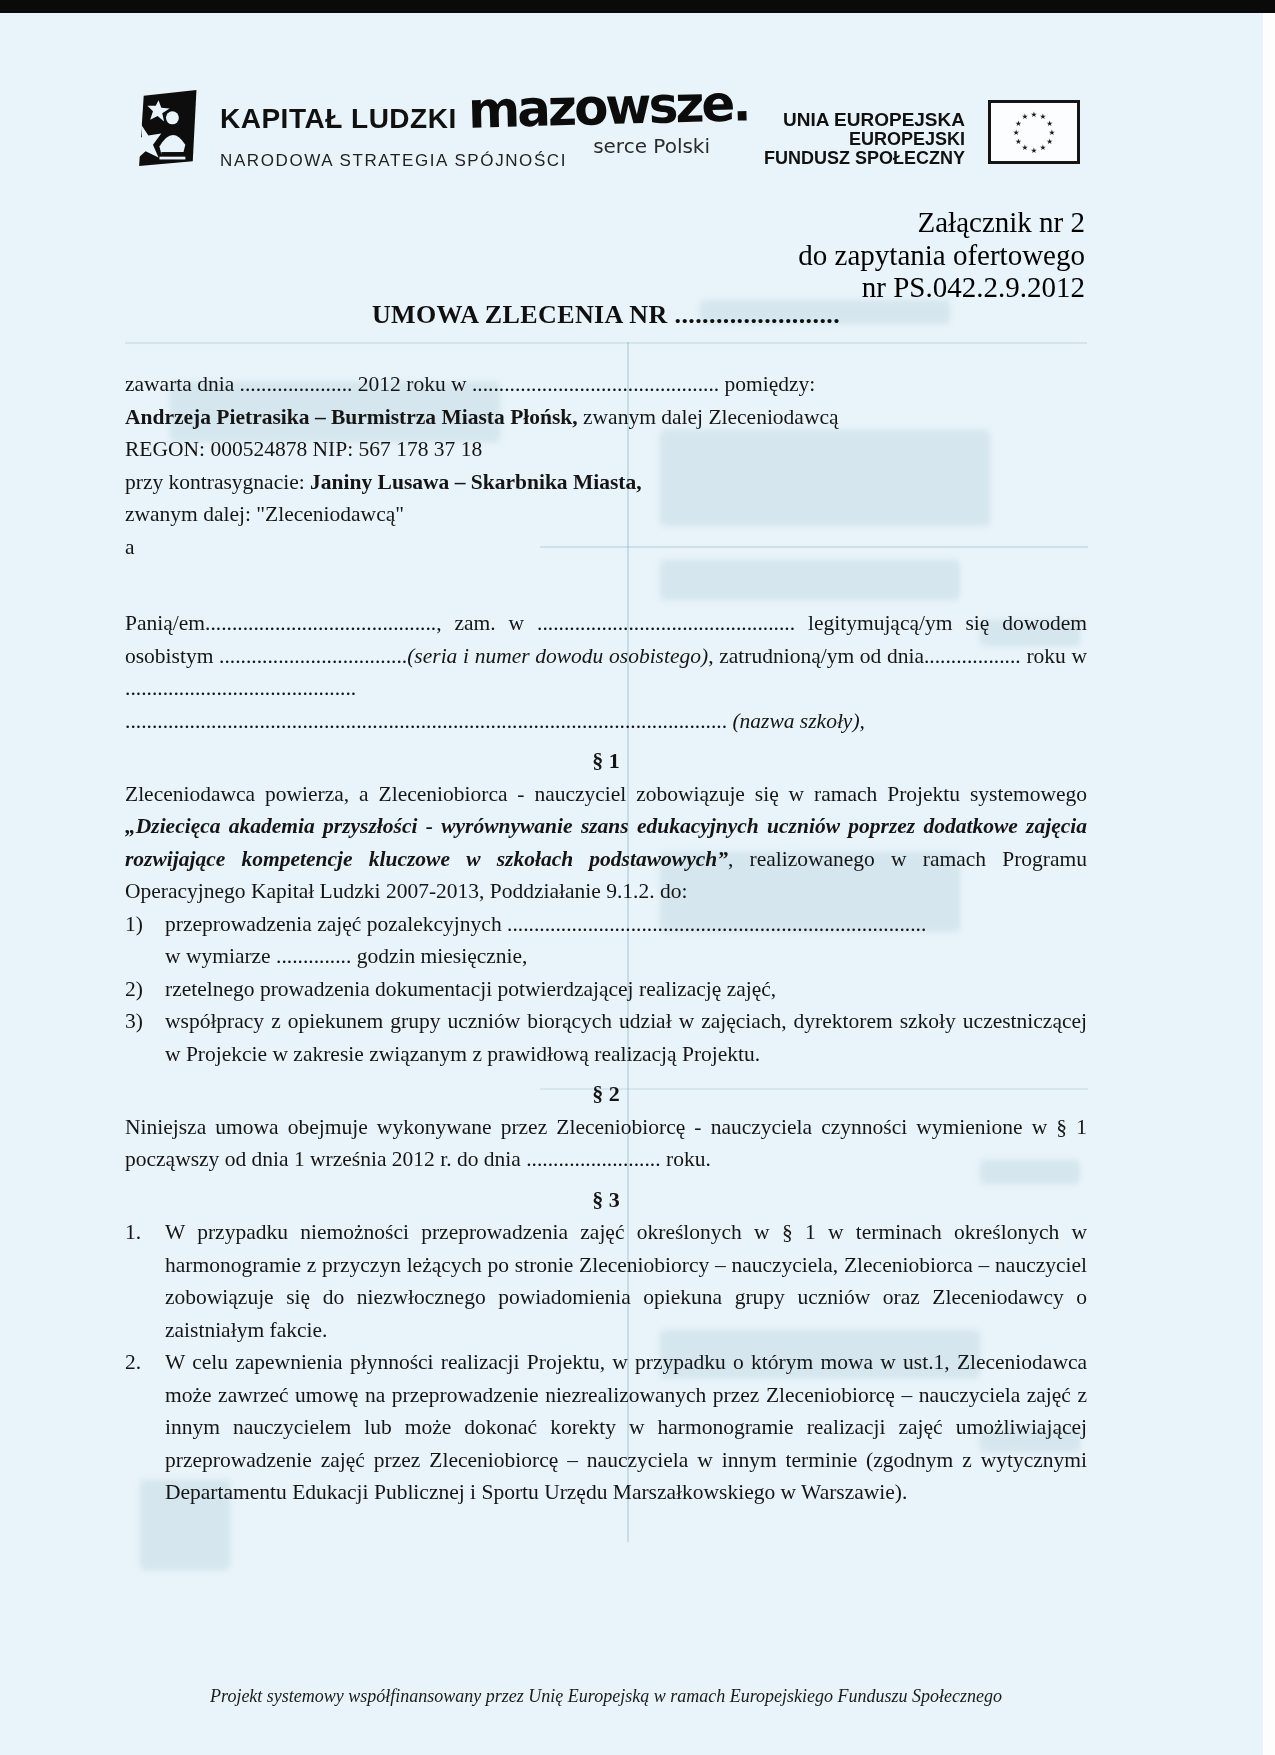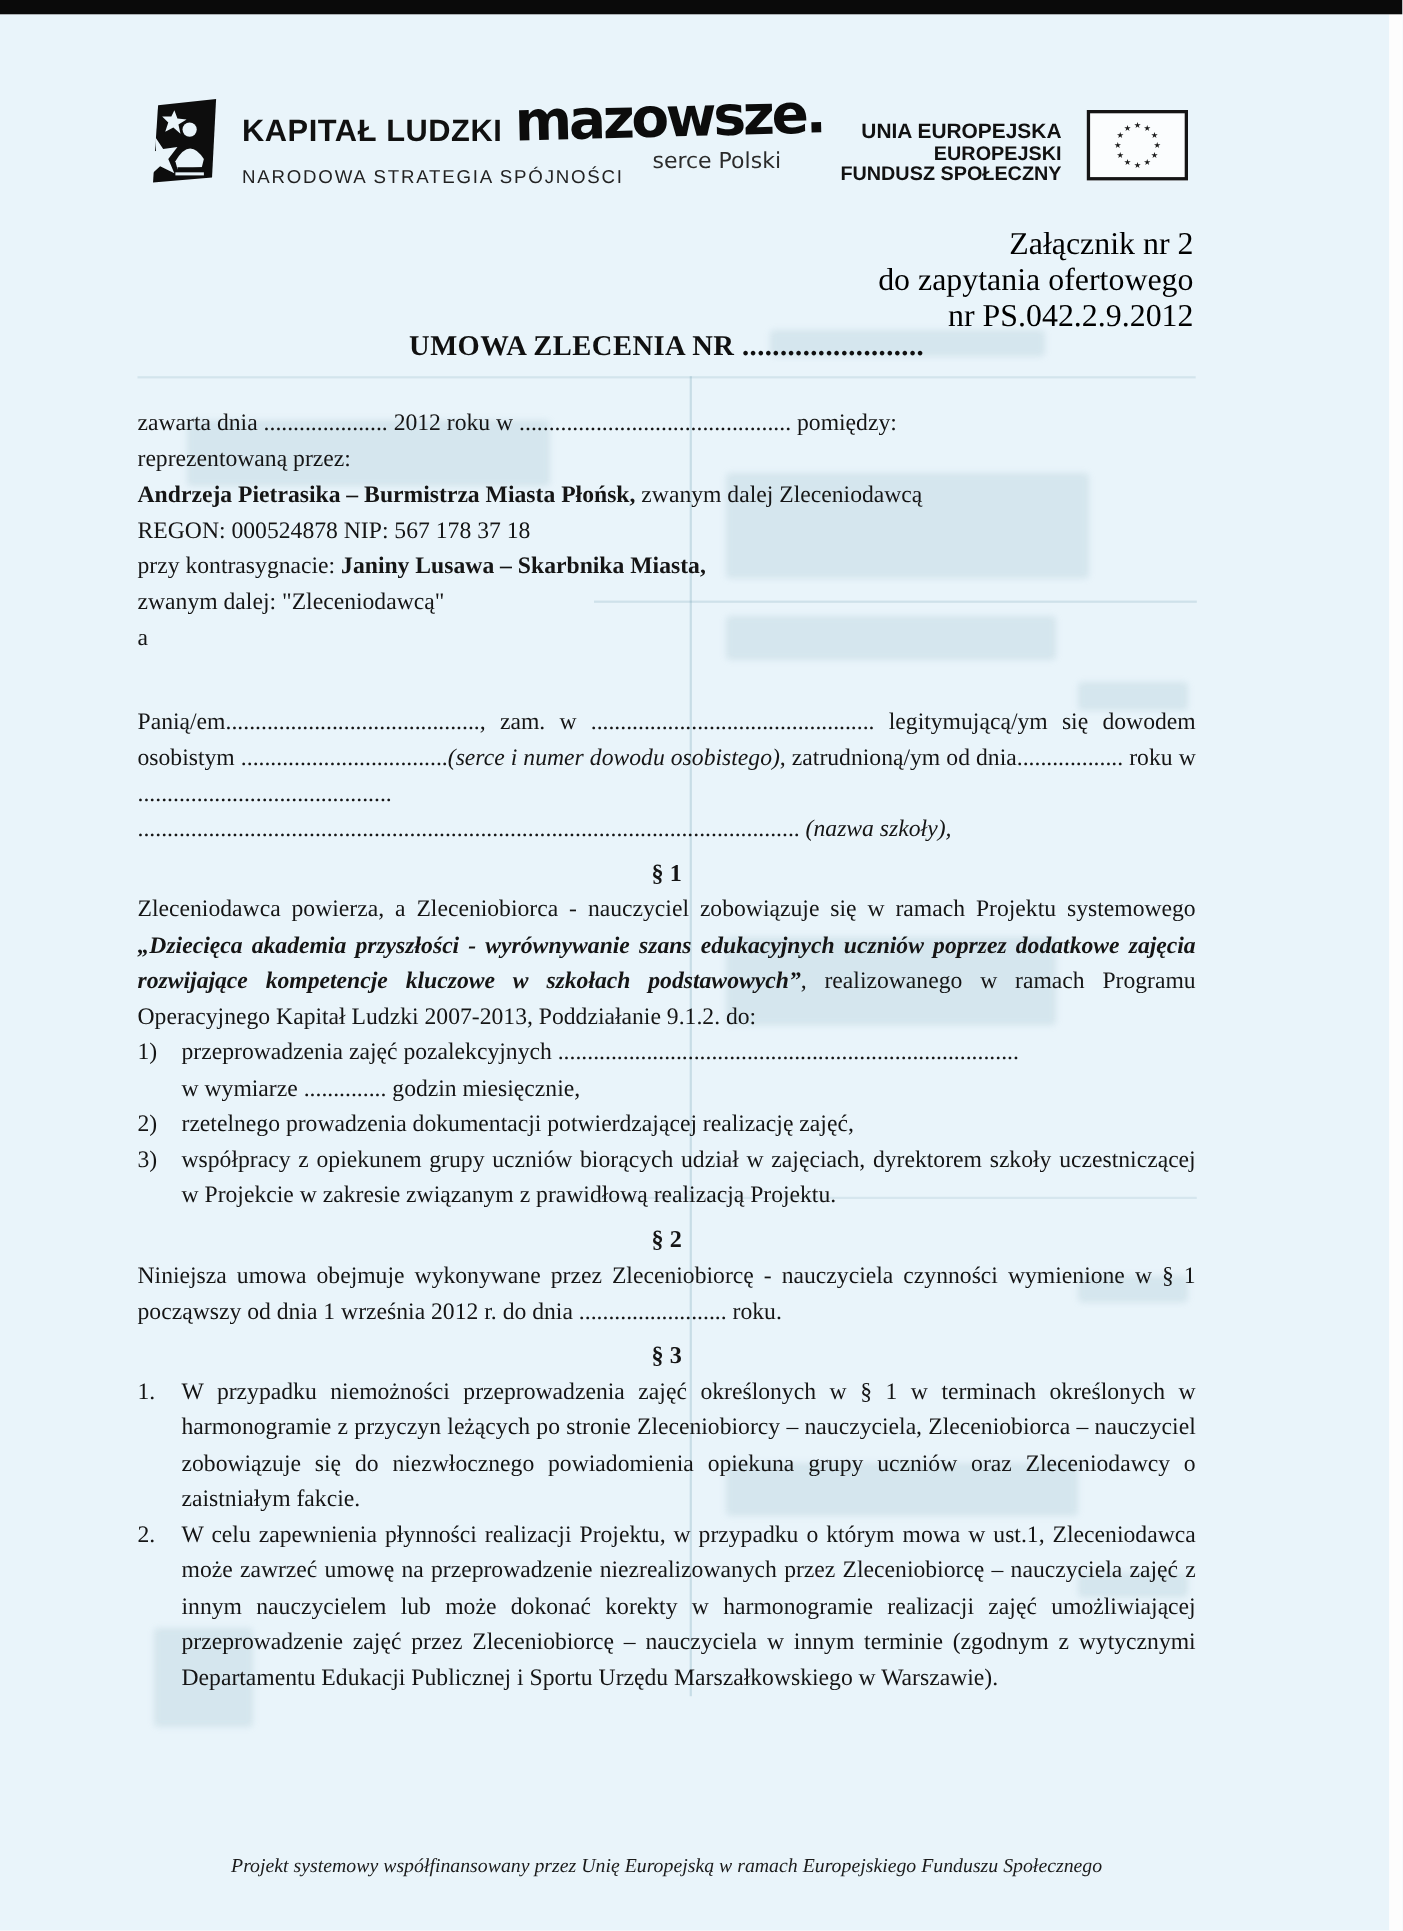--- a/index.html
+++ b/index.html
@@ -154,29 +154,28 @@
   <div class="ln">Załącznik nr 2</div>
   <div class="ln">do zapytania ofertowego</div>
   <div class="ln">nr PS.042.2.9.2012</div>
 </div>
 
 <div class="doc-title">UMOWA ZLECENIA NR ........................</div>
 
 <div class="doc-body">
 
   <div class="ln">zawarta dnia ..................... 2012 roku w .............................................. pomiędzy:</div>
-  <div class="ln">reprezentowaną przez:</div>
   <div class="ln"><span class="b">Andrzeja Pietrasika – Burmistrza Miasta Płońsk,</span><span> zwanym dalej Zleceniodawcą</span></div>
   <div class="ln">REGON: 000524878  NIP: 567 178 37 18</div>
   <div class="ln"><span>przy kontrasygnacie: </span><span class="b">Janiny Lusawa – Skarbnika Miasta,</span></div>
   <div class="ln">zwanym dalej: "Zleceniodawcą"</div>
   <div class="ln">a</div>
 
   <div class="party-block">
-    <div class="just"><span>Panią/em..........................................., zam. w ................................................ legitymującą/ym się dowodem osobistym ...................................</span><span class="i">(serce i numer dowodu osobistego)</span><span>, zatrudnioną/ym od dnia.................. roku w ...........................................</span></div>
+    <div class="just"><span>Panią/em..........................................., zam. w ................................................ legitymującą/ym się dowodem osobistym ...................................</span><span class="i">(seria i numer dowodu osobistego)</span><span>, zatrudnioną/ym od dnia.................. roku w ...........................................</span></div>
     <div class="ln nowrapline"><span>................................................................................................................ </span><span class="i">(nazwa szkoły),</span></div>
   </div>
 
   <div class="sec-head">§ 1</div>
   <div class="just"><span>Zleceniodawca powierza, a Zleceniobiorca - nauczyciel zobowiązuje się w ramach Projektu systemowego </span><span class="bi">„Dziecięca akademia przyszłości - wyrównywanie szans edukacyjnych uczniów poprzez dodatkowe zajęcia rozwijające kompetencje kluczowe w szkołach podstawowych”</span><span>, realizowanego w ramach Programu Operacyjnego Kapitał Ludzki 2007-2013, Poddziałanie 9.1.2. do:</span></div>
 
   <div class="li">
     <span class="num">1)</span>
     <span class="txt preline">przeprowadzenia zajęć pozalekcyjnych ..............................................................................
 w wymiarze .............. godzin miesięcznie,</span>

